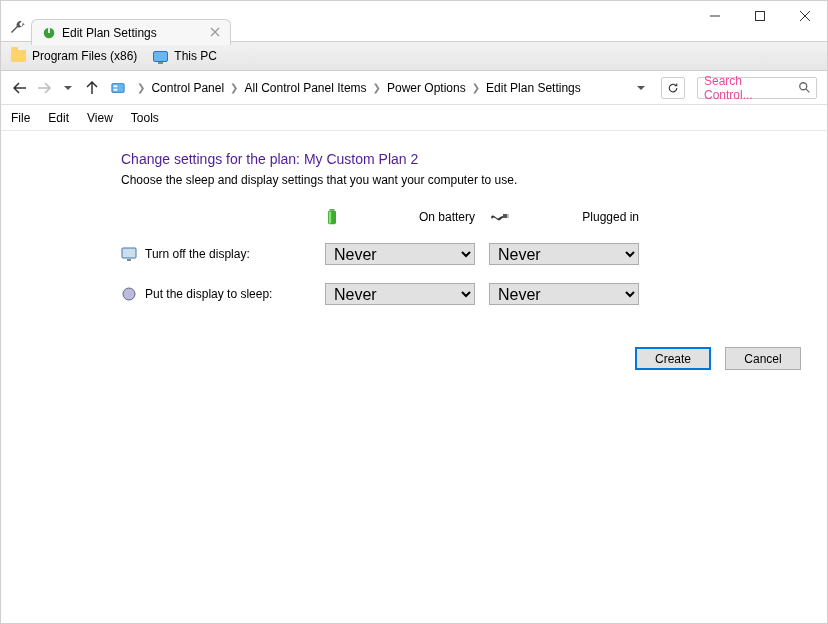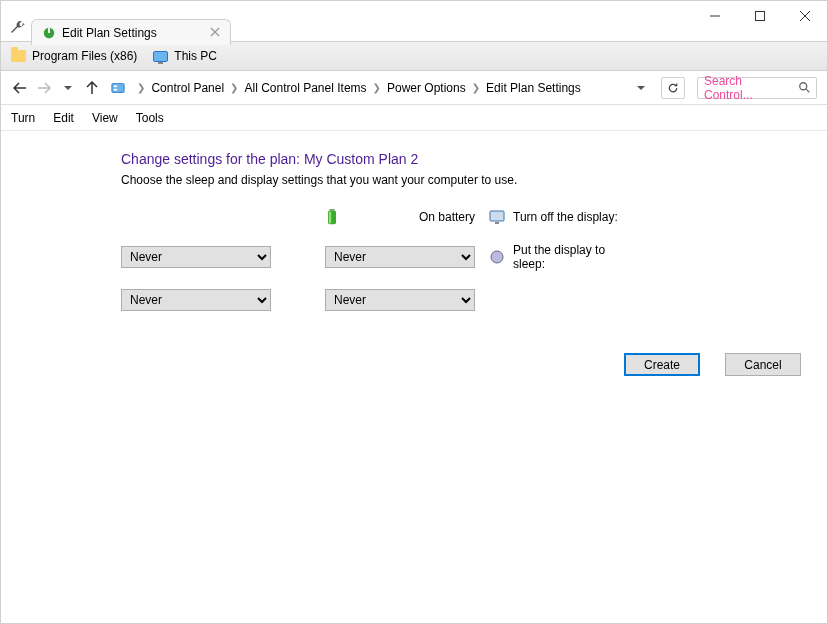--- a/index.html
+++ b/index.html
@@ -142,30 +142,30 @@
   }
   .col-header { display: flex; align-items: center; gap: 8px; justify-content: space-between; }
   .col-header.battery svg { width:14px; }
   .row-label { display: flex; align-items: center; gap: 8px; }
   .icon16 { width: 16px; height: 16px; flex-shrink:0; }
 
   select {
     width: 150px; height: 22px;
     background: #e1e1e1;
     border: 1px solid #adadad;
-    font-family: inherit; font-size: 12px;
+    font-family: inherit; font-size: 16px;
     padding-left: 4px;
     cursor: pointer;
   }
 
   .btn-row {
     margin-top: 42px;
     margin-left: 190px;
     display: flex;
-    gap: 25px;
+    gap: 14px;
     width: 500px;
     justify-content: flex-end;
     padding-right: 10px;
   }
   .btn {
     width: 76px; height: 23px;
     background: #e1e1e1;
     border: 1px solid #adadad;
     font-family: inherit; font-size: 12px;
     cursor: pointer;
@@ -275,40 +275,49 @@
     <span class="mag">
       <svg width="14" height="14" viewBox="0 0 16 16">
           <circle cx="6" cy="6" r="4" fill="none" stroke="#666" stroke-width="1.5"></circle>
           <path stroke="#666" stroke-width="1.5" d="M9 9l4 4"></path>
         </svg>
     </span>
   </div>
 </div>
 
 <div class="menu-row">
-  <span>Turn</span>
+  <span>File</span>
   <span>Edit</span>
   <span>View</span>
   <span>Tools</span>
 </div>
 
 <div class="content">
   <div class="page-title">Change settings for the plan: My Custom Plan 2</div>
   <div class="page-sub">Choose the sleep and display settings that you want your computer to use.</div>
 
   <div class="grid">
     <div></div>
     <div class="col-header battery">
       <svg class="icon16" viewBox="0 0 12 20">
         <rect x="3" y="0" width="6" height="2" fill="#6a6"></rect>
         <rect x="1" y="2" width="10" height="17" rx="2" fill="#3eab2e"></rect>
         <rect x="2" y="3" width="3" height="15" rx="1" fill="#8fe07a"></rect>
       </svg>
       <span>On battery</span>
     </div>
+    <div class="col-header">
+      <svg class="icon16" viewBox="0 0 20 12" style="width:20px;height:12px">
+        <path fill="#333" d="M2 6c3-5 6 5 9 0l3-1 1 1-3 2c-3 5-6-5-9 0z"></path>
+        <rect x="14" y="3" width="4" height="4" fill="#555"></rect>
+        <rect x="18" y="3.5" width="2" height="1" fill="#888"></rect>
+        <rect x="18" y="5.5" width="2" height="1" fill="#888"></rect>
+      </svg>
+      <span>Plugged in</span>
+    </div>
 
     <div class="row-label">
       <svg class="icon16" viewBox="0 0 16 16">
           <rect x="1" y="2" width="14" height="10" rx="1" fill="#cde" stroke="#47a"></rect>
           <rect x="6" y="13" width="4" height="2" fill="#888"></rect>
         </svg>
       <span>Turn off the display:</span>
     </div>
     <select>
       <option>Never</option>

